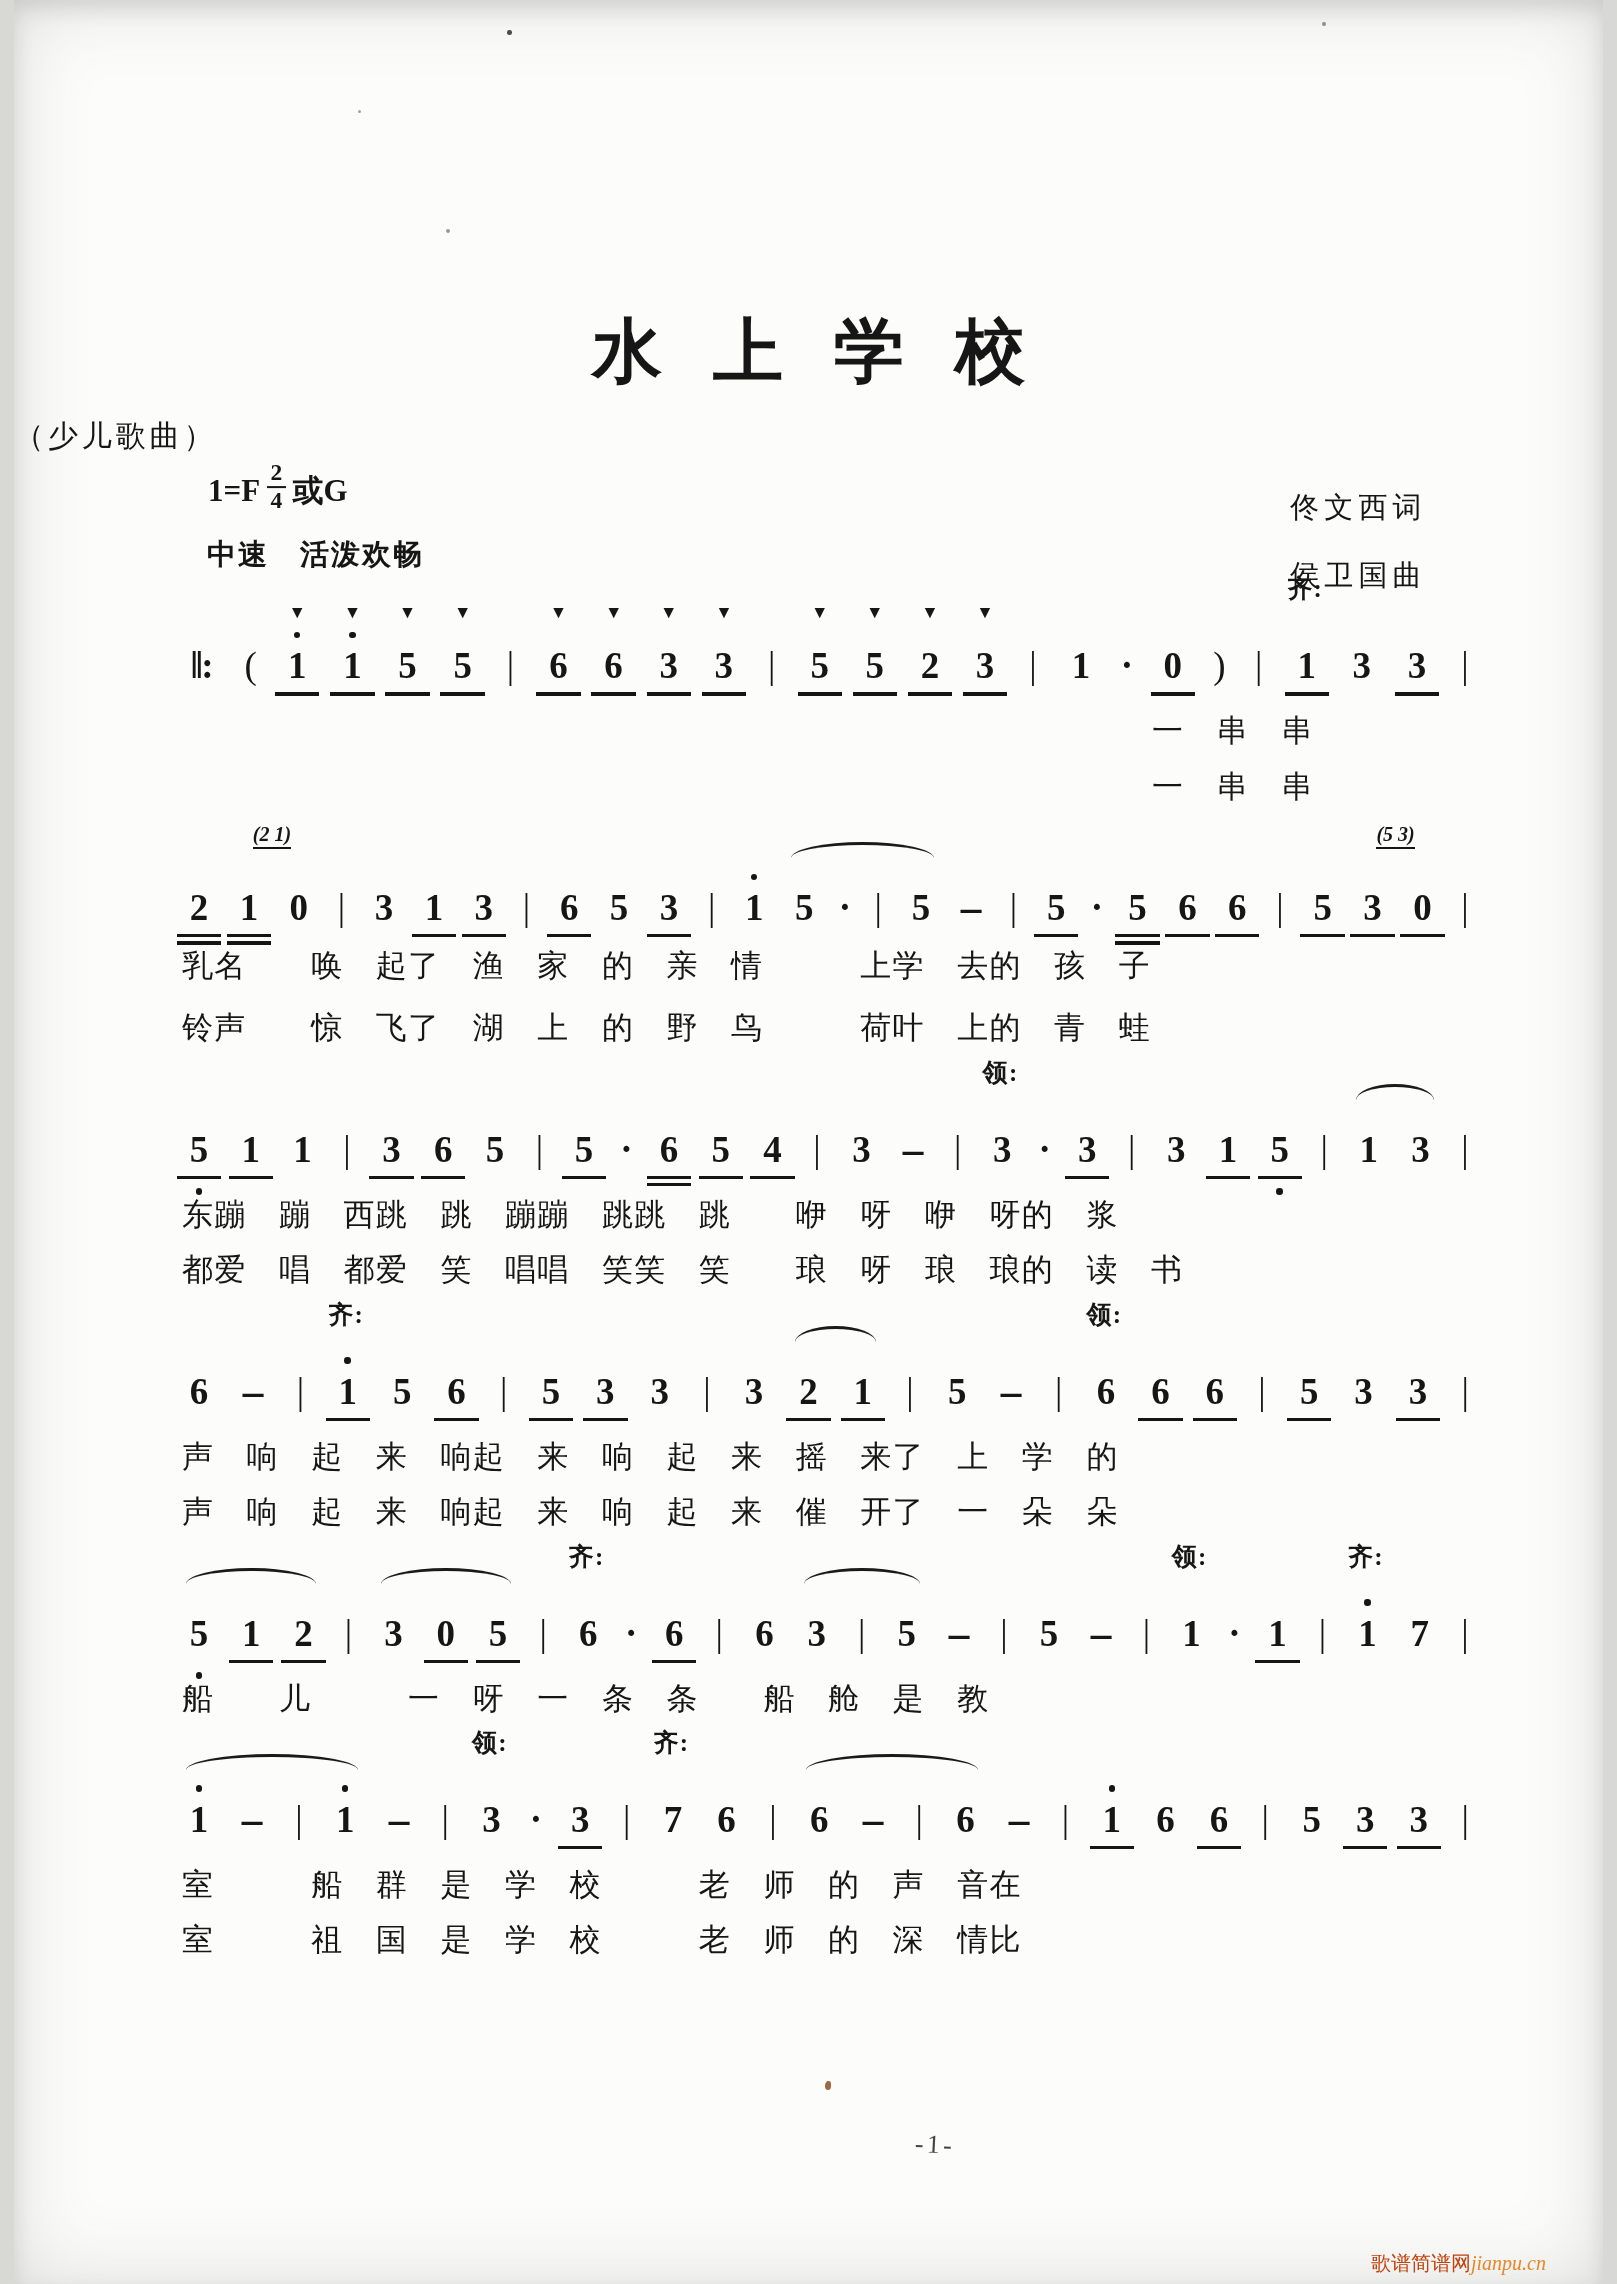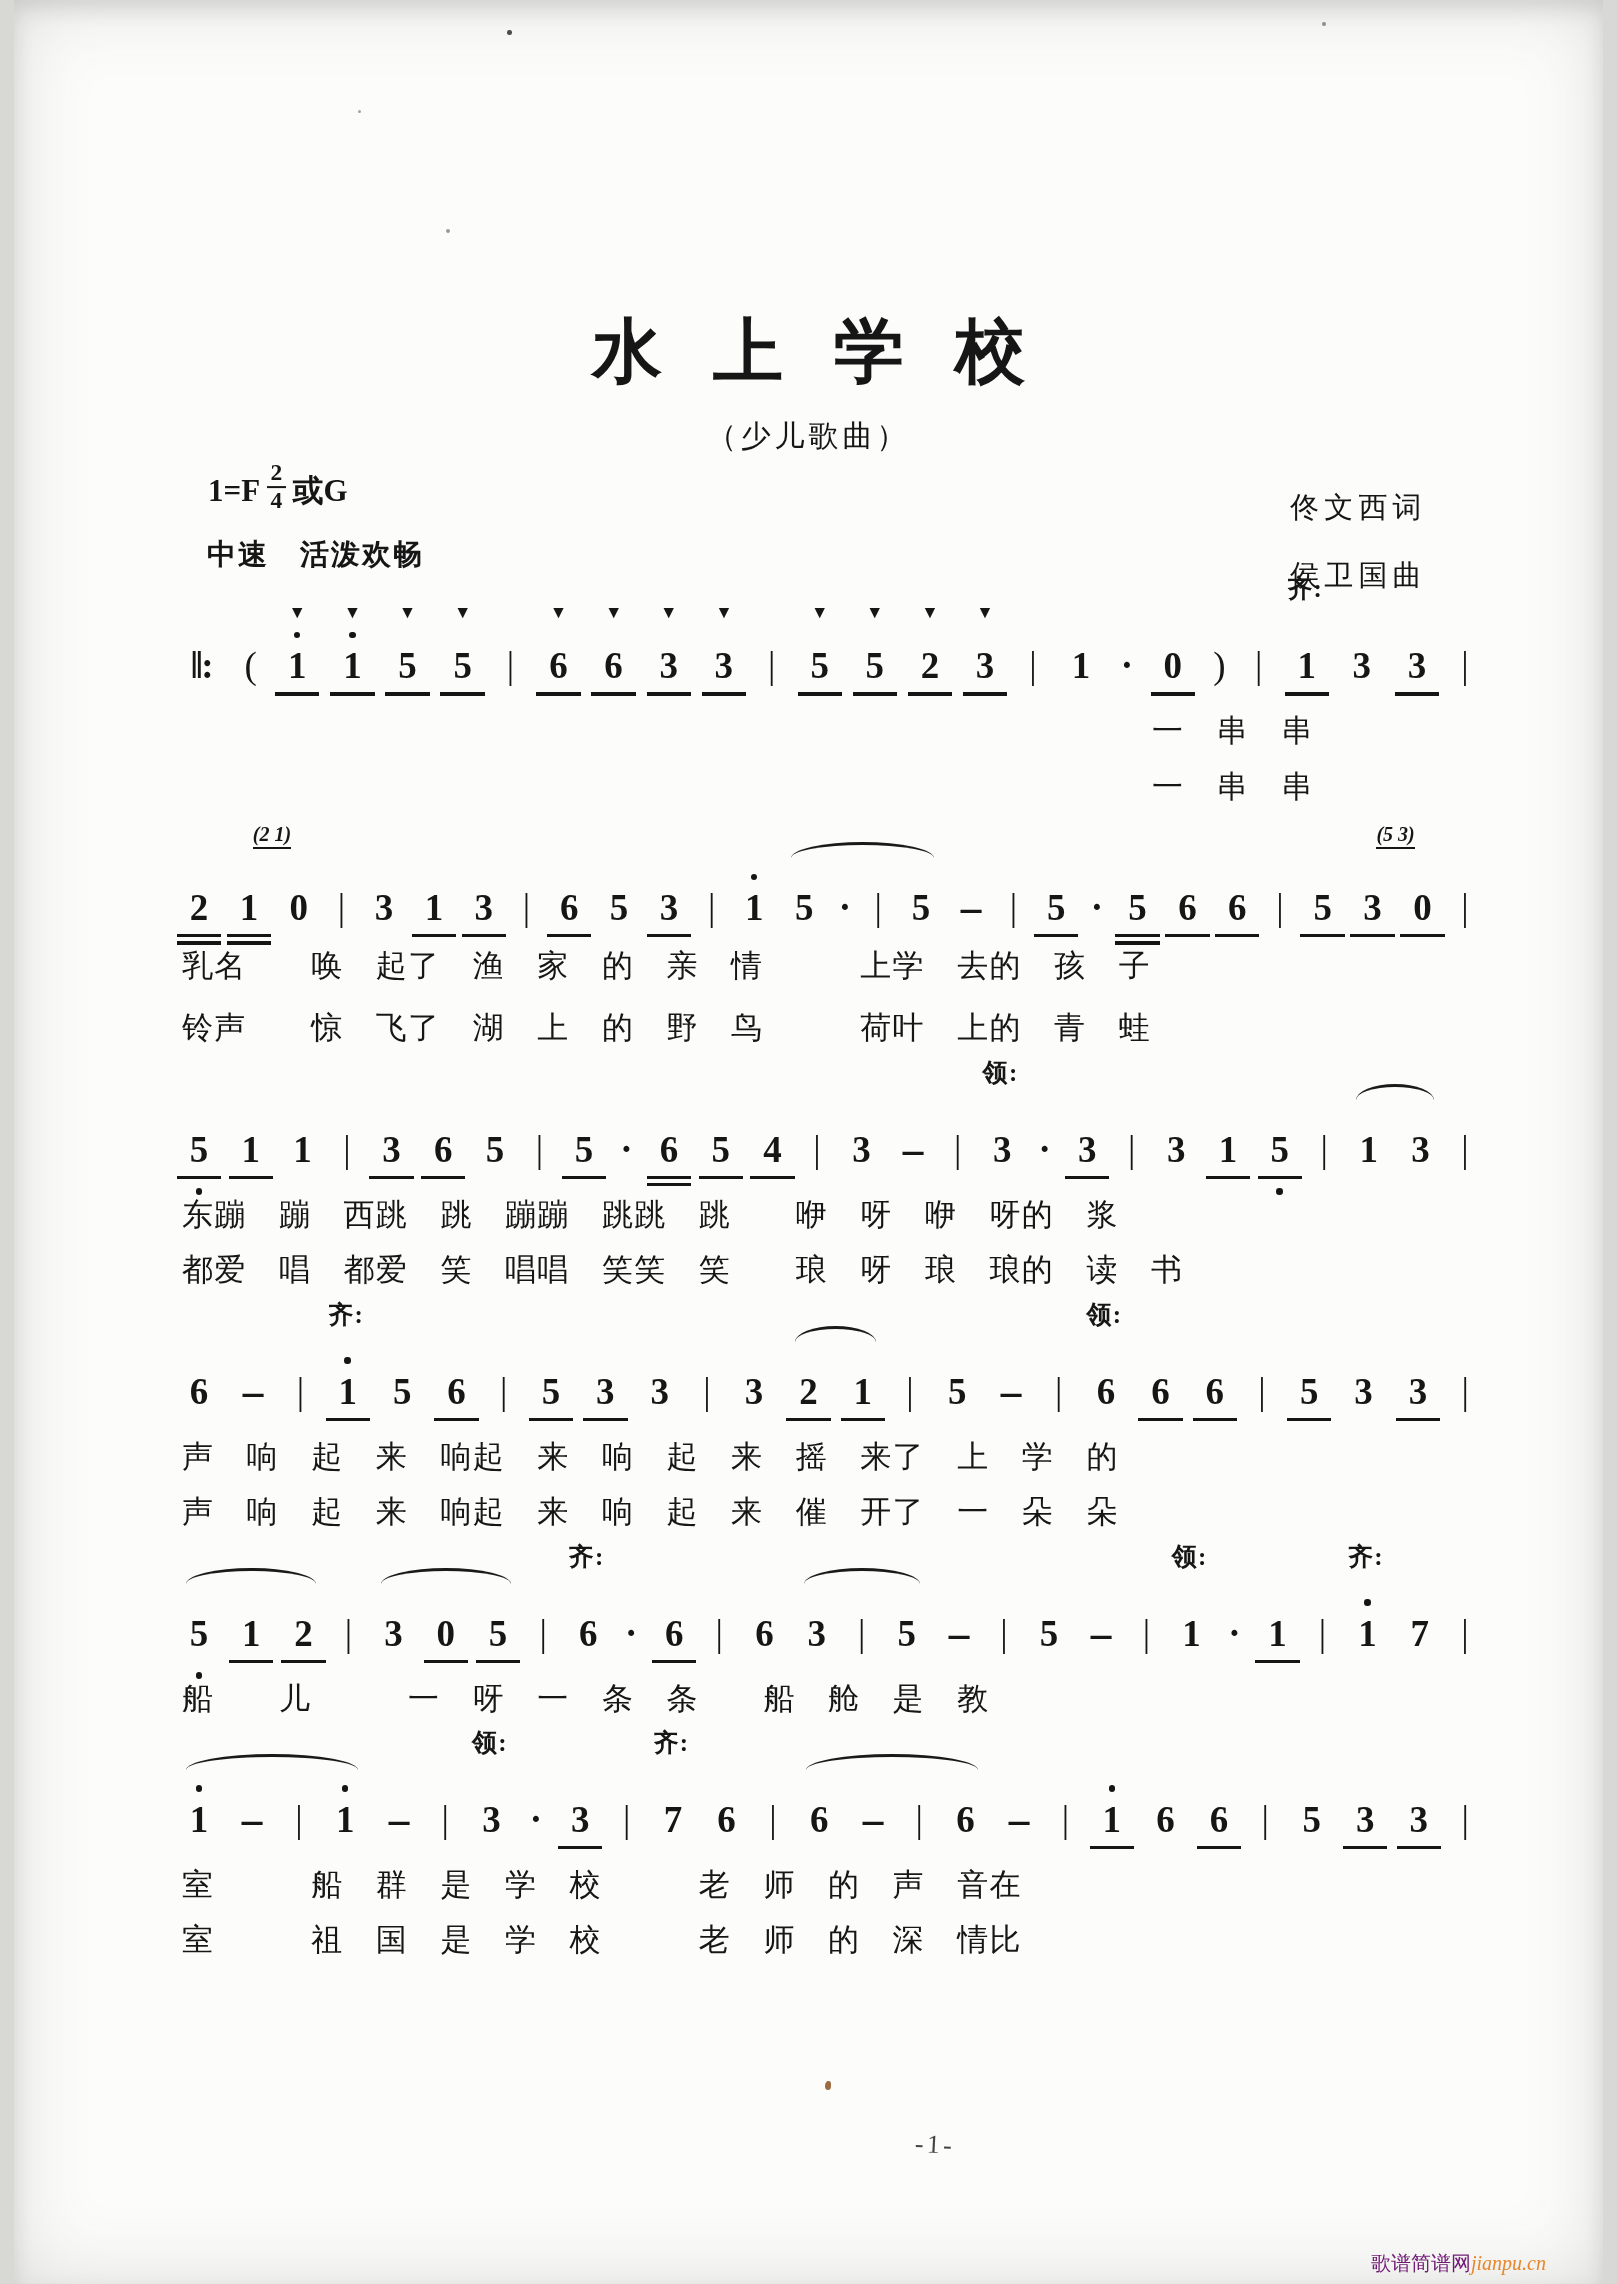--- a/index.html
+++ b/index.html
@@ -5,21 +5,21 @@
   html,body{margin:0;padding:0;background:#d8d8d4;}
   .page{
     position:relative; width:1589px; height:2284px; margin:0 auto;
     background:#fcfcfa; overflow:hidden;
     box-shadow: inset 0 0 78px rgba(80,80,75,.18), inset 0 9px 19.6px rgba(70,70,65,.15);
     font-family:"Liberation Serif","DejaVu Serif",serif; color:#161616;
   }
   
   .title{position:absolute; top:305px; left:0; width:100%; text-align:center;
     font-size:70px; font-weight:900; letter-spacing:51px; text-indent:51px; white-space:nowrap;}
-  .subtitle{position:absolute; top:416px; left:0; width:100%; text-align:center;
+  .subtitle{position:absolute; top:416px; left:0; width:100%; text-align:left;
     font-size:30px; letter-spacing:3.9px;}
   .keyline{position:absolute; top:464px; left:194px; font-size:31px; font-weight:700; display:flex; align-items:center; gap:3.9px;}
   .frac{display:inline-flex; flex-direction:column; align-items:center; line-height:1; margin:0 2.6px; transform:translateY(-3.9px);}
   .frac b{font-size:23.5px; font-weight:700; padding:1.3px 3.9px;}
   .frac b.den{border-top:2.6px solid #161616;}
   .tempo{position:absolute; top:535px; left:193px; font-size:29px; font-weight:700; letter-spacing:2px; white-space:pre;}
   .credits{position:absolute; top:473px; left:1276px; font-size:29px; line-height:68px; letter-spacing:5.2px; white-space:nowrap;}
   
   .music{position:absolute; top:579px; left:168px; width:1293px;}
   .system{padding-top:63px; margin-bottom:14.3px;}
@@ -40,21 +40,21 @@
   .tok .lbl{position:absolute; top:-66px; left:-2.6px; font-size:25px; font-weight:700; line-height:1; letter-spacing:1.3px;}
   .tok .grace{position:absolute; top:-60px; left:-29px; font-size:20px; font-weight:700; line-height:1.05; border-bottom:2.6px solid #151515; padding-bottom:2px; white-space:pre;font-style:italic;}
   .slur{position:absolute; top:-42px; height:29px; border-top:3.3px solid #1a1a1a; border-radius:50% 50% 0 0;}
   .lyr{font-size:31px; letter-spacing:1.3px; white-space:pre; line-height:40px;}
   .lyr.v1{margin-top:22px;}
   .lyr.v2{margin-top:15.6px;}
   .sys-0 .lyr{margin-left:970px;}
   
   .pagenum{position:absolute; top:2130px; left:901px; font-size:26px; color:#2b2b2b; letter-spacing:3.3px; transform:rotate(3deg); opacity:.88;}
   .watermark{position:absolute; top:2250px; left:1357px; font-size:20px; white-space:nowrap;}
-  .watermark .site{color:#701a75;}
+  .watermark .site{color:#c2410c;}
   .watermark .url{color:#e8862a; font-style:italic;}
   
   .speck{position:absolute; border-radius:50%; background:#4a4a46;}
   .sp1{left:493px; top:30px; width:4.6px; height:4.6px;}
   .sp2{left:1308px; top:22px; width:3.9px; height:3.9px; opacity:.6;}
   .sp3{left:344px; top:110px; width:3.3px; height:3.3px; opacity:.5;}
   .sp4{left:432px; top:229px; width:3.9px; height:3.9px; opacity:.55;}
   .sp5{left:811px; top:2081px; width:5.9px; height:8.5px; background:#9a6a42; border-radius:60% 40% 50% 50%;}
 </style>
 </head>

